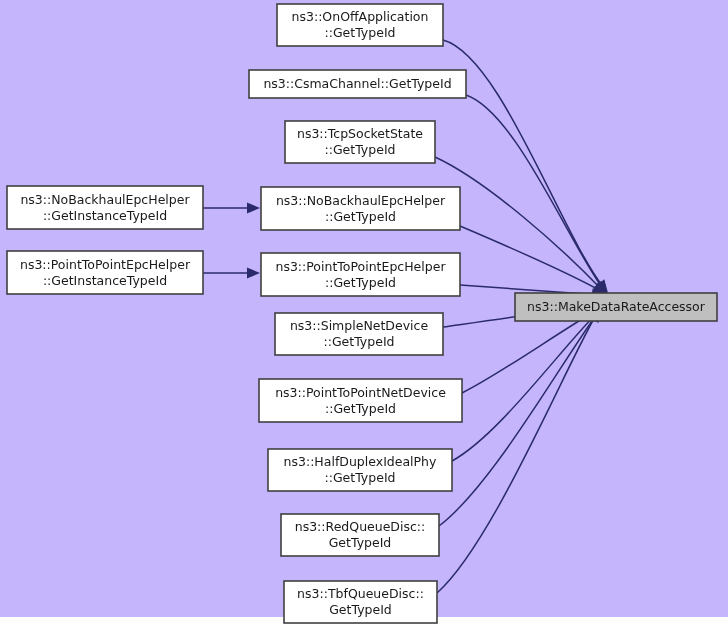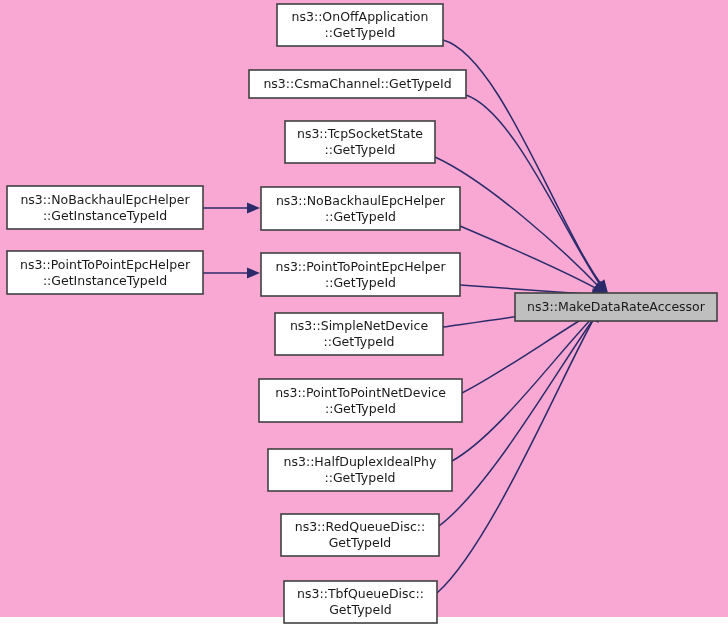--- a/index.html
+++ b/index.html
@@ -10,21 +10,21 @@
   body {
     width: 728px;
     height: 627px;
     font-family: "DejaVu Sans", sans-serif;
     overflow: hidden;
   }
   #graph-root {
     position: relative;
     width: 728px;
     height: 617px;
-    background: #f9a8d4;
+    background: #c4b5fd;
   }
   svg#callgraph {
     position: absolute;
     top: 0;
     left: 0;
     width: 728px;
     height: 627px;
   }
   .node-rect {
     fill: #ffffff;

